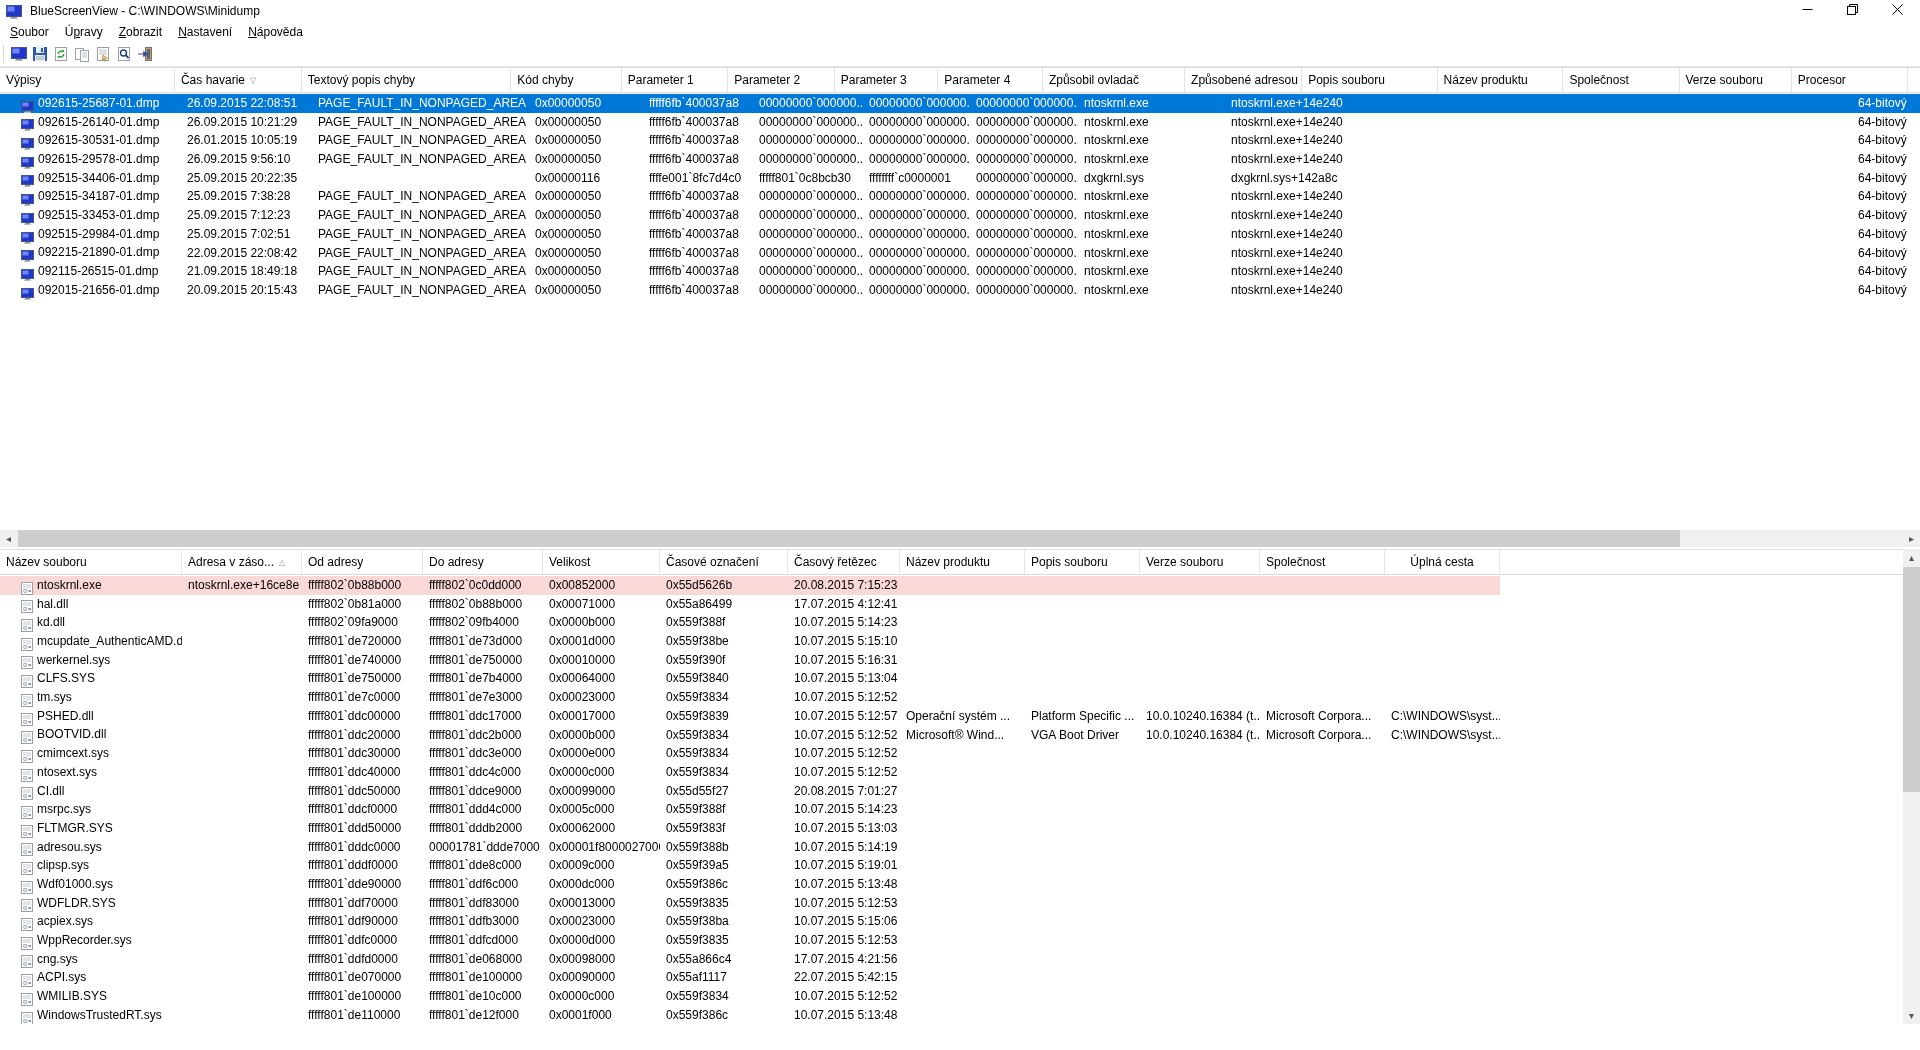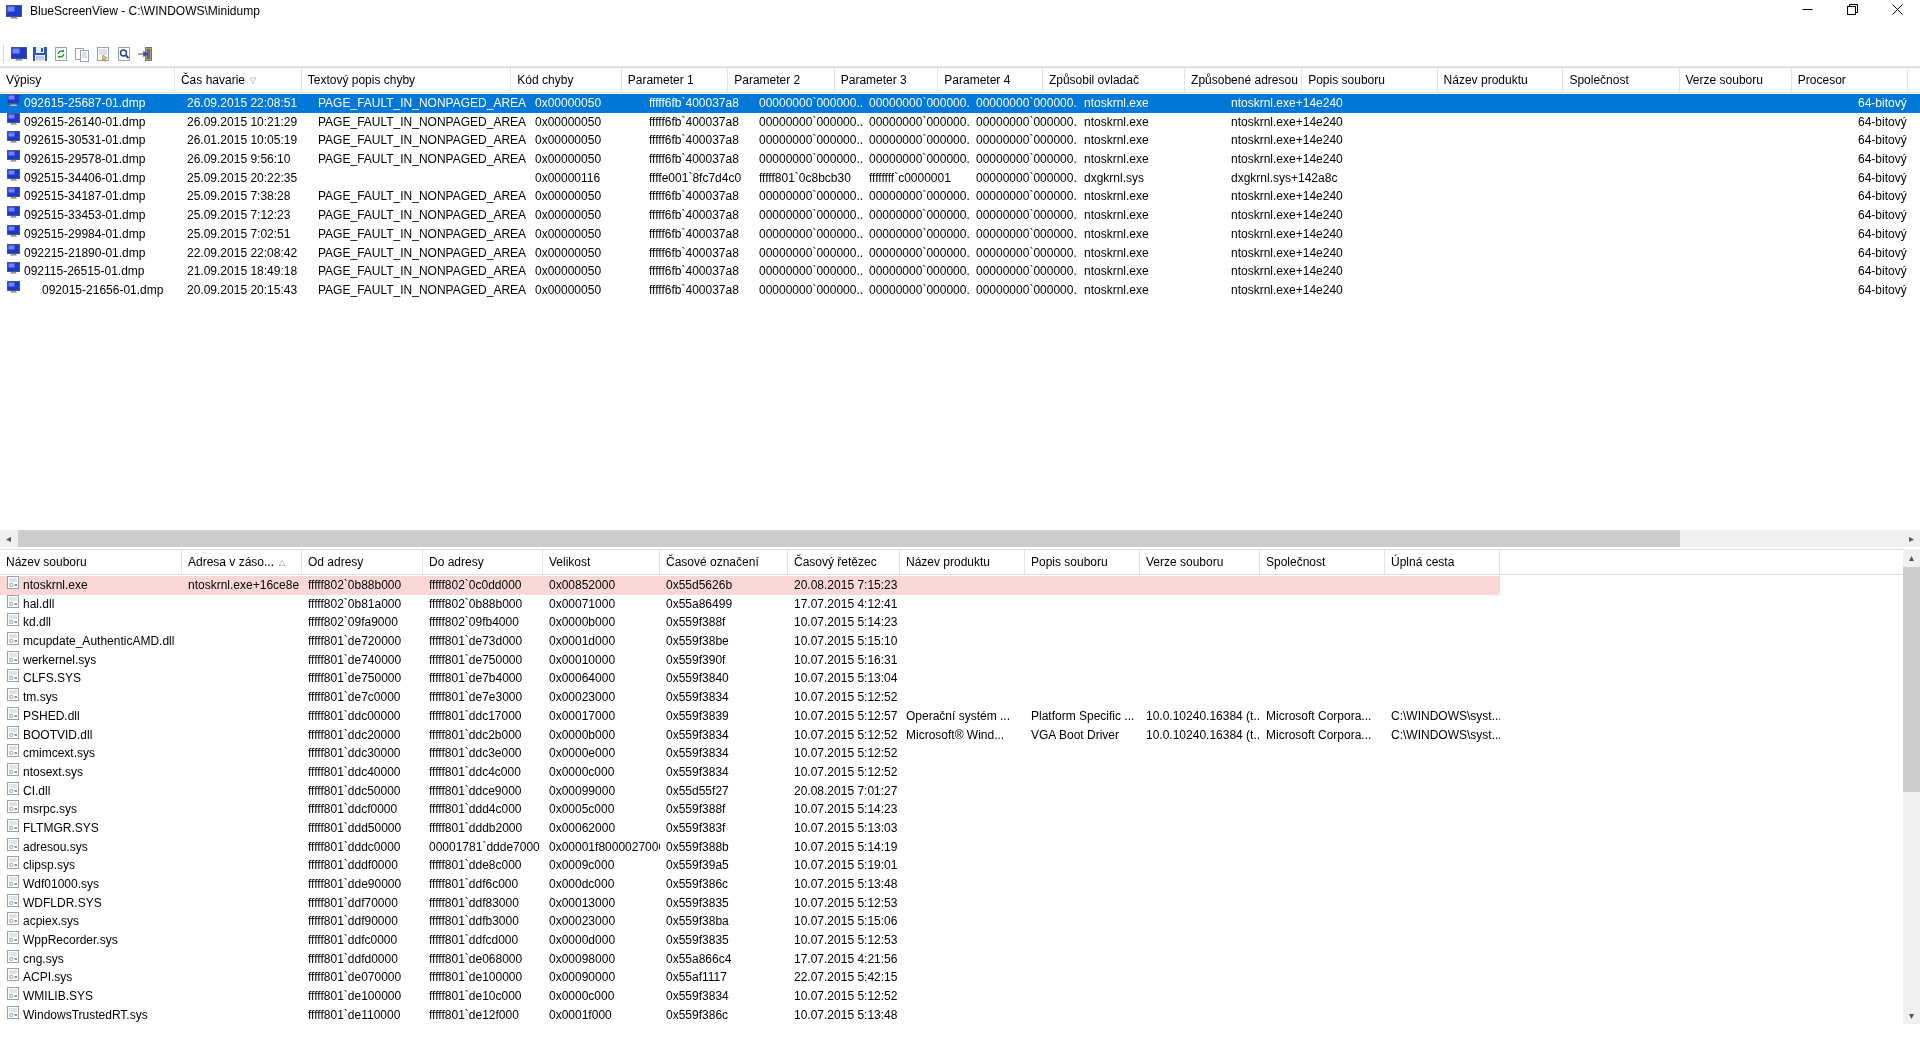--- a/index.html
+++ b/index.html
@@ -28,21 +28,21 @@
   .tb-btn{width:21px;height:21px;display:flex;align-items:center;justify-content:center;}
 
   
   .lv-header{position:absolute;top:0;left:0;right:0;height:26px;display:flex;background:#fff;border-top:1px solid #dcdcdc;border-bottom:1px solid #dcdcdc;box-sizing:border-box;}
   .hcell{height:100%;display:flex;align-items:center;padding:0 6px;box-sizing:border-box;border-right:1px solid #e4e4e4;white-space:nowrap;overflow:hidden;background:#fff;}
   .hfill{flex:1;border-right:none;}
   .sort{margin-left:5px;font-size:8px;color:#8f8f8f;}
   .lv-body{position:absolute;top:27px;left:0;}
   .lvrow{display:flex;height:18.7px;white-space:nowrap;}
   .lvcell{height:18.7px;line-height:18.7px;padding-left:6px;box-sizing:border-box;overflow:hidden;white-space:nowrap;flex:none;}
-  .icon-cell{display:flex;align-items:flex-start;padding-left:7px;}
+  .icon-cell{display:flex;align-items:flex-end;padding-left:21px;}
   .icon-cell .row-icon{display:flex;margin-right:4px;flex:none;}
   .icon-cell .txt{overflow:hidden;white-space:nowrap;}
   .lvrow.selected{background:#0078d7;color:#fff;}
   .lvrow.pink{background:#fbd8d8;}
 
   #upper-pane{position:absolute;top:67px;left:0;width:1920px;height:463px;overflow:hidden;background:#fff;}
   #lower-pane{position:absolute;top:549px;left:0;width:1920px;height:475px;overflow:hidden;background:#fff;}
 
   
   #hscroll{position:absolute;top:530px;left:0;width:1920px;height:17px;background:#f0f0f0;}
@@ -93,20 +93,27 @@
       </div>
       <div class="winbtn">
         <span><svg width="11" height="11">
               <line x1="0.5" y1="0.5" x2="10.5" y2="10.5" stroke="#000"></line>
               <line x1="10.5" y1="0.5" x2="0.5" y2="10.5" stroke="#000"></line>
             </svg></span>
       </div>
     </div>
   </div>
 
+  <div id="menubar">
+      <div class="menu-item"><span class="u">S</span>oubor</div>
+      <div class="menu-item">Ú<span class="u">p</span>ravy</div>
+      <div class="menu-item"><span class="u">Z</span>obrazit</div>
+      <div class="menu-item"><span class="u">N</span>astavení</div>
+      <div class="menu-item"><span class="u">N</span>ápověda</div>
+    </div>
 
   <div id="toolbar">
     <div class="tb-grip"></div>
   <div class="tb-btn">
         <span style="display: flex;">
           <svg width="16" height="16" viewBox="0 0 16 16">
             <rect x="0.5" y="1.5" width="15" height="11" fill="#2038c8" stroke="#46548e"></rect>
             <rect x="1.5" y="2.5" width="7" height="5" fill="#6f86ff"></rect>
             <rect x="5" y="13" width="6" height="1" fill="#8a9096"></rect>
             <rect x="4" y="14" width="8" height="1" fill="#b9bec4"></rect>
@@ -493,21 +500,21 @@
           <div class="lvcell" style="width: 108px;">00000000`000000...</div>
           <div class="lvcell" style="width: 147px;">ntoskrnl.exe</div>
           <div class="lvcell" style="width: 121px;">ntoskrnl.exe+14e240</div>
           <div class="lvcell" style="width: 140px;"></div>
           <div class="lvcell" style="width: 130px;"></div>
           <div class="lvcell" style="width: 120px;"></div>
           <div class="lvcell" style="width: 116px;"></div>
           <div class="lvcell" style="width: 120px;">64-bitový</div>
         </div>
         <div class="lvrow">
-          <div class="lvcell icon-cell" style="width: 181px; gap: 18px;">
+          <div class="lvcell icon-cell" style="width: 181px;">
             <span class="row-icon">
               <svg width="13" height="12" viewBox="0 0 13 12">
                 <rect x="0.5" y="0.5" width="12" height="9" fill="#2038c8" stroke="#45558a"></rect>
                 <rect x="1.5" y="1.5" width="6" height="4" fill="#6f86ff"></rect>
                 <rect x="4" y="10" width="5" height="1" fill="#8a9096"></rect>
                 <rect x="3" y="11" width="7" height="1" fill="#b9bec4"></rect>
               </svg>
             </span>
             <span class="txt">092015-21656-01.dmp</span>
           </div>
@@ -564,21 +571,21 @@
         </div>
         <div class="hcell" style="width: 115px;">
           <span>Popis souboru</span>
         </div>
         <div class="hcell" style="width: 120px;">
           <span>Verze souboru</span>
         </div>
         <div class="hcell" style="width: 125px;">
           <span>Společnost</span>
         </div>
-        <div class="hcell" style="width: 115px;">
+        <div class="hcell" style="width: 115px; justify-content: center;">
           <span>Úplná cesta</span>
         </div>
         <div class="hcell hfill"></div>
       </div>
     <div class="lv-body" id="lower-body">
         <div class="lvrow pink" style="background: rgb(251, 216, 216);">
           <div class="lvcell icon-cell" style="width: 182px;">
             <span class="row-icon">
               <svg width="12" height="13" viewBox="0 0 12 13">
                 <rect x="0.5" y="0.5" width="11" height="12" fill="#fff" stroke="#9aa0a6"></rect>

